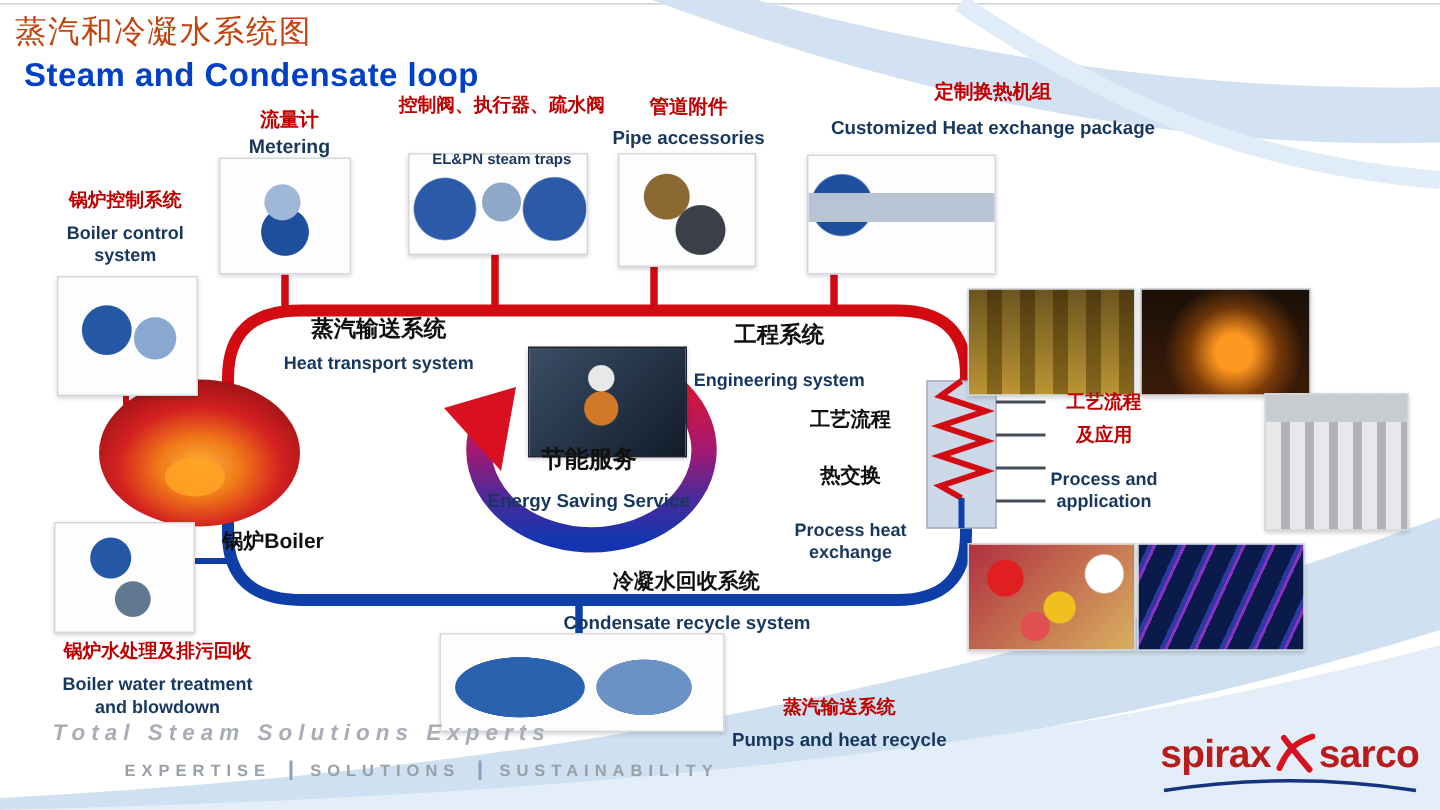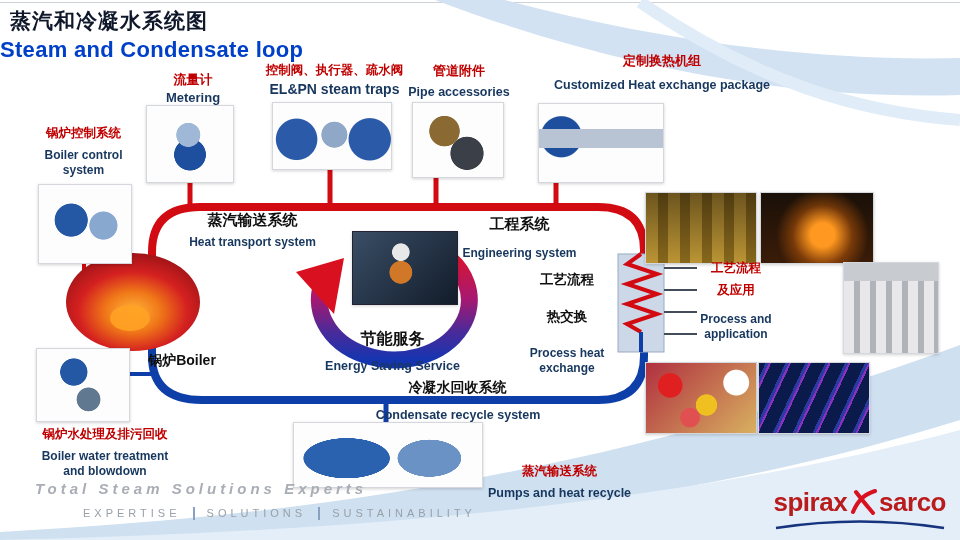--- a/index.html
+++ b/index.html
@@ -4,30 +4,30 @@
 <style>
   html,body{margin:0;padding:0;background:#888;}
   .slide{
     position:relative; width:960px; height:540px; margin:0 auto;
     background:#ffffff; overflow:hidden;
     font-family:"Liberation Sans","DejaVu Sans",sans-serif;
   }
   svg.layer{position:absolute; left:0; top:0;}
 
   
-  .title-zh{position:absolute; left:10px; top:7px; font-size:21px; font-weight:bold; color:#0f172a; letter-spacing:1px;}
-  .title-en{position:absolute; left:0; top:37px; font-size:22px; font-weight:bold; color:#0040c8; letter-spacing:.3px;}
+  .title-zh{position:absolute; left:10px; top:7px; font-size:21px; font-weight:normal; color:#c2410c; letter-spacing:1px;}
+  .title-en{position:absolute; left:16px; top:37px; font-size:22px; font-weight:bold; color:#0040c8; letter-spacing:.3px;}
   .topline{position:absolute; left:0; top:2px; width:100%; height:1px; background:#ccd2d8;}
 
   
   .lbl{position:absolute; text-align:center; line-height:1.25; z-index:6;}
   .zh-red{color:#c00000; font-weight:bold; font-size:13px;}
   .zh-black{color:#101010; font-weight:bold; font-size:15px;}
   .en-navy{color:#17375e; font-weight:bold; font-size:12px; margin-top:2px;}
-  .big-zh{font-size:16px;margin-top:32px;}
+  .big-zh{font-size:16px;}
   .gap-top{margin-top:20px;}
 
   
   .ph{position:absolute; border:1px solid #d4d8dc; box-shadow:0 1px 3px rgba(0,0,0,.18); z-index:5;}
   #ph-metering{left:146px; top:105px; width:86px; height:76px;
     background:radial-gradient(circle at 48% 38%,#9fb8d8 0 18%,transparent 19%),
                radial-gradient(circle at 50% 64%,#1d4f9e 0 24%,transparent 25%),#fdfdfd;}
   #ph-traps{left:272px; top:102px; width:118px; height:66px;
     background:radial-gradient(circle at 20% 55%,#2a5aa8 0 20%,transparent 21%),
                radial-gradient(circle at 52% 48%,#8fa8c8 0 18%,transparent 19%),
@@ -65,22 +65,22 @@
                radial-gradient(circle at 55% 60%,#f0c020 0 14%,transparent 15%),
                radial-gradient(circle at 82% 28%,#ffffff 0 12%,transparent 13%),
                radial-gradient(circle at 40% 78%,#e05050 0 11%,transparent 12%),
                linear-gradient(135deg,#b03040,#d8b060);}
   #ph-fiber{left:758px; top:362px; width:110px; height:70px;
     background:repeating-linear-gradient(115deg,#0a1a4a 0 6px,#2a3aa0 6px 9px,#8a30c0 9px 11px,#0a1a4a 11px 18px);}
 
   
   .watermark{position:absolute; left:35px; top:480px; font-size:15px; font-weight:bold; font-style:italic;
     color:#a9adb5; letter-spacing:4px; z-index:7;text-align:center;}
-  .tagline{position:absolute; left:35px; top:507px; font-size:11px; font-weight:normal;
-    color:#98a0a8; letter-spacing:4px; z-index:7; display:flex; padding-left:48px;}
+  .tagline{position:absolute; left:35px; top:507px; font-size:11px; font-weight:bold;
+    color:#98a0a8; letter-spacing:4px; z-index:7; display:flex; align-items:center;padding-left:48px;}
   .tagline .sep{display:inline-block; width:2px; height:13px; background:#8aa0c0; margin:0 12px;}
   .logo{position:absolute; right:14px; bottom:6px; z-index:7; text-align:right;}
   .logo-row{display:flex; align-items:center; justify-content:flex-end;}
   .logo-word{font-size:26px; font-weight:bold; color:#b91c1c; letter-spacing:-.5px; line-height:1;}
 </style>
 </head>
 <body>
 
 <div class="slide">
 
@@ -158,21 +158,21 @@
   <div class="ph" id="ph-pills"></div>
   <div class="ph" id="ph-fiber"></div>
 
   <div class="lbl" style="left:146px;top:72px;width:94px">
     <div class="zh-red">流量计</div>
     <div class="en-navy" style="font-size:13px">Metering</div>
   </div>
 
   <div class="lbl" style="left:252px;top:63px;width:165px">
     <div class="zh-red" style="font-size:12.5px">控制阀、执行器、疏水阀</div>
-    <div class="en-navy" style="font-size:14px;margin-top:2px">EL&amp;PN steam traps</div>
+    <div class="en-navy" style="font-size:10px;margin-top:22px">EL&amp;PN steam traps</div>
   </div>
 
   <div class="lbl" style="left:405px;top:63px;width:108px">
     <div class="zh-red">管道附件</div>
     <div class="en-navy" style="font-size:12.5px;margin-top:6px">Pipe accessories</div>
   </div>
 
   <div class="lbl" style="left:540px;top:53px;width:244px">
     <div class="zh-red">定制换热机组</div>
     <div class="en-navy" style="font-size:12.5px;margin-top:9px">Customized Heat exchange package</div>

